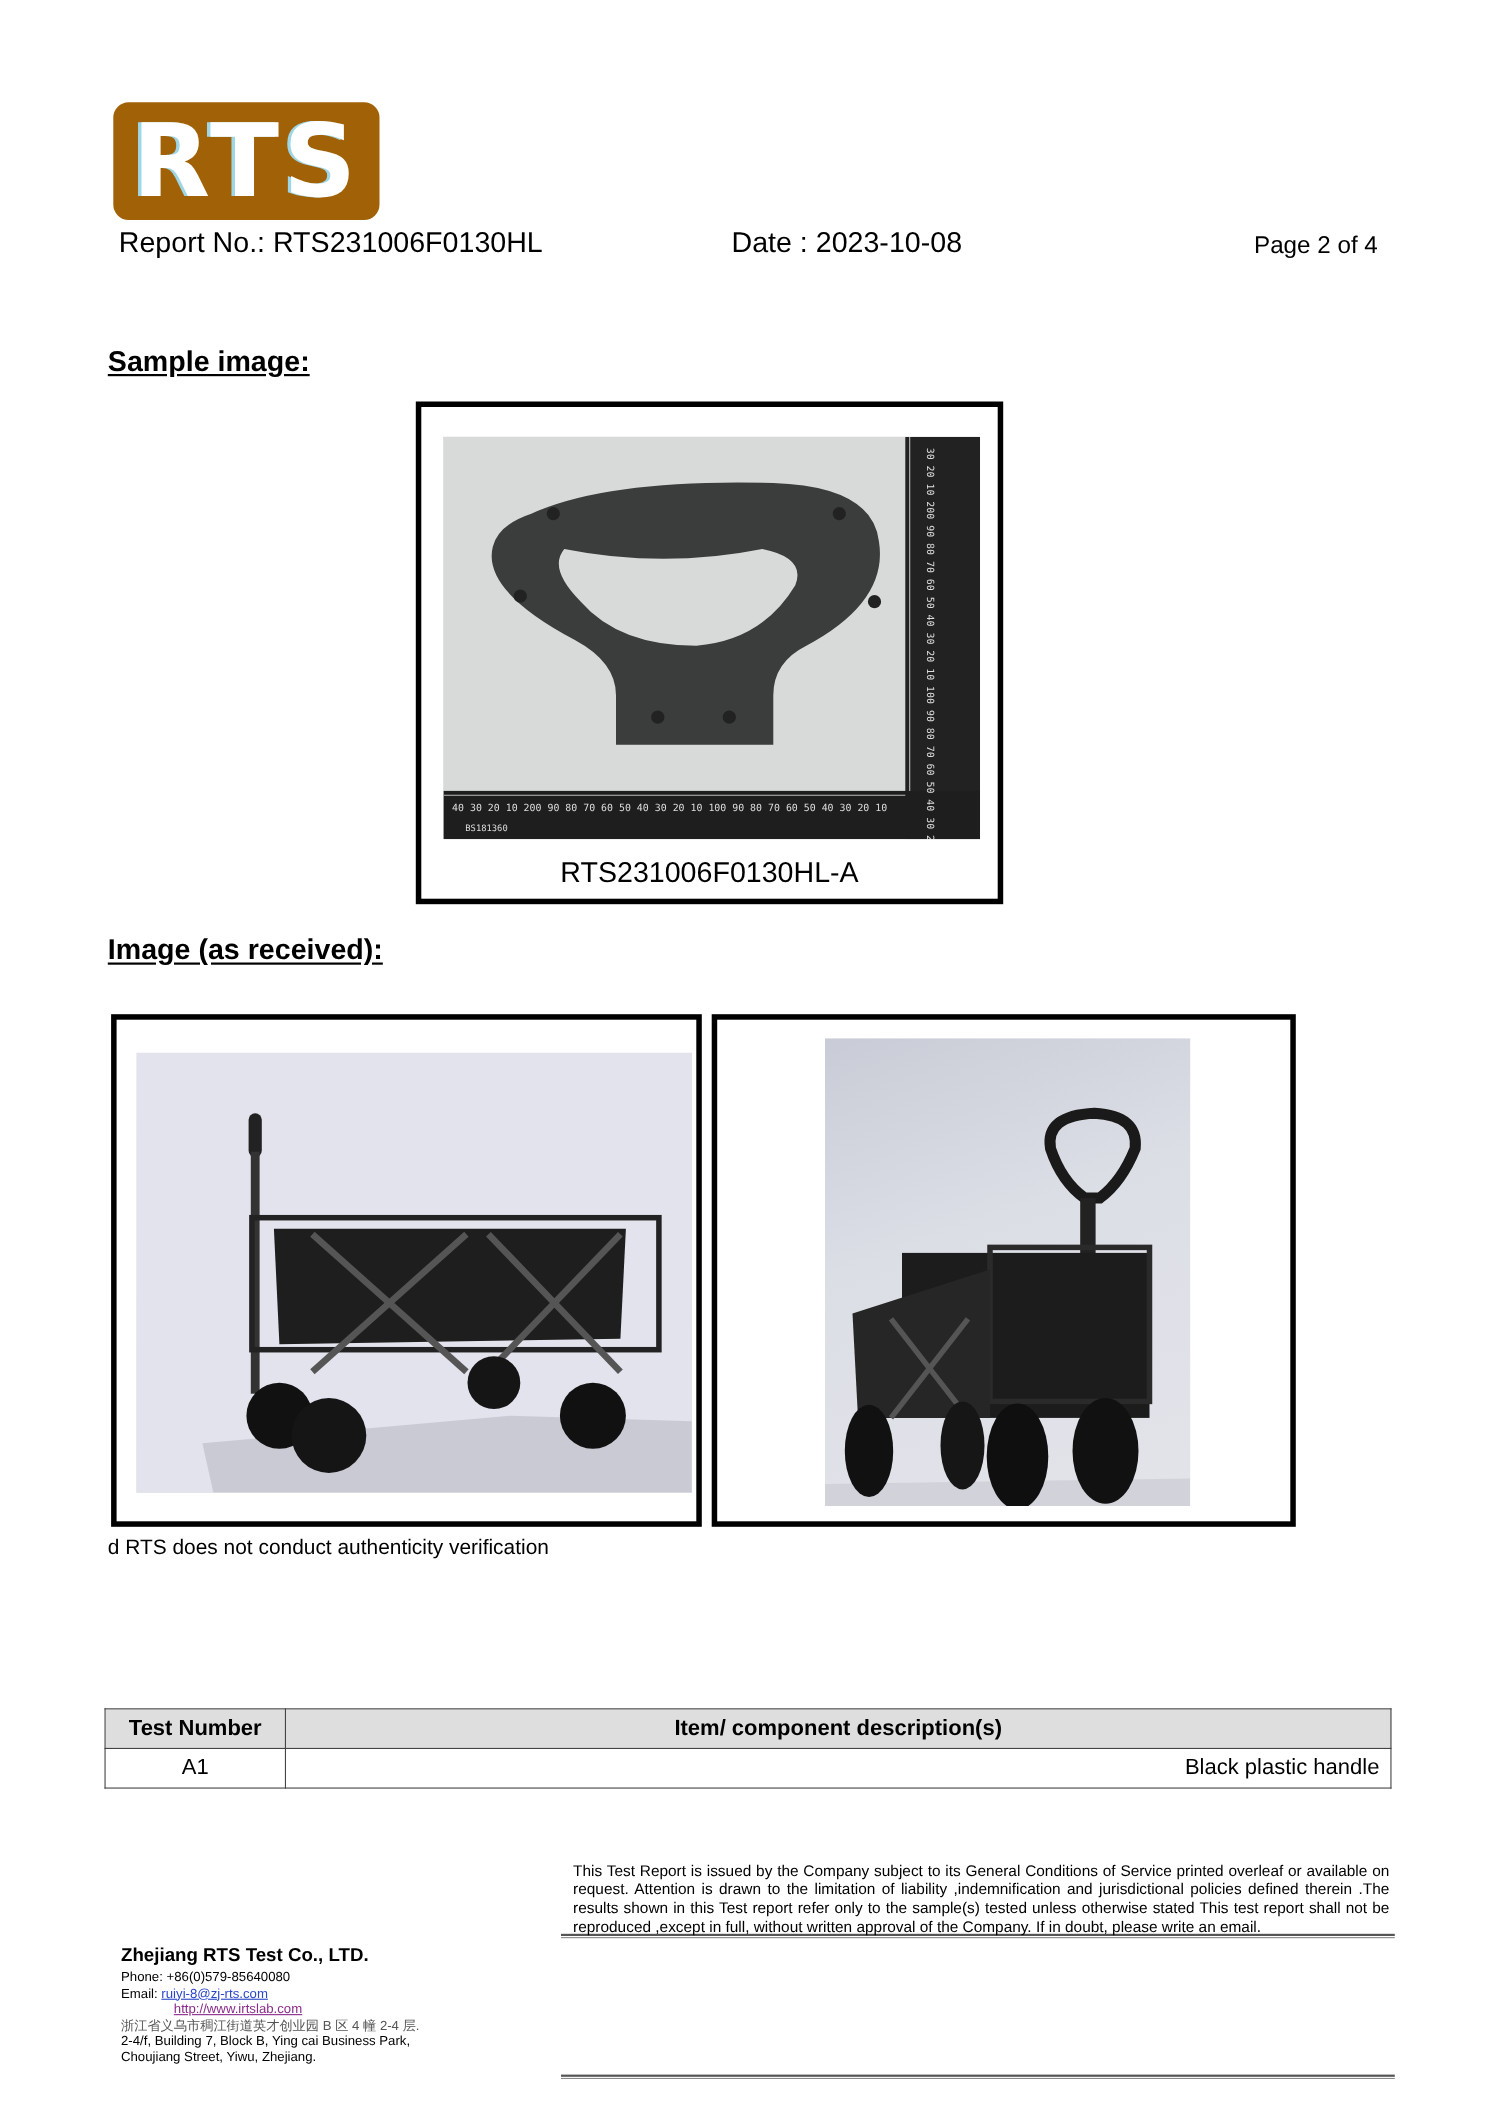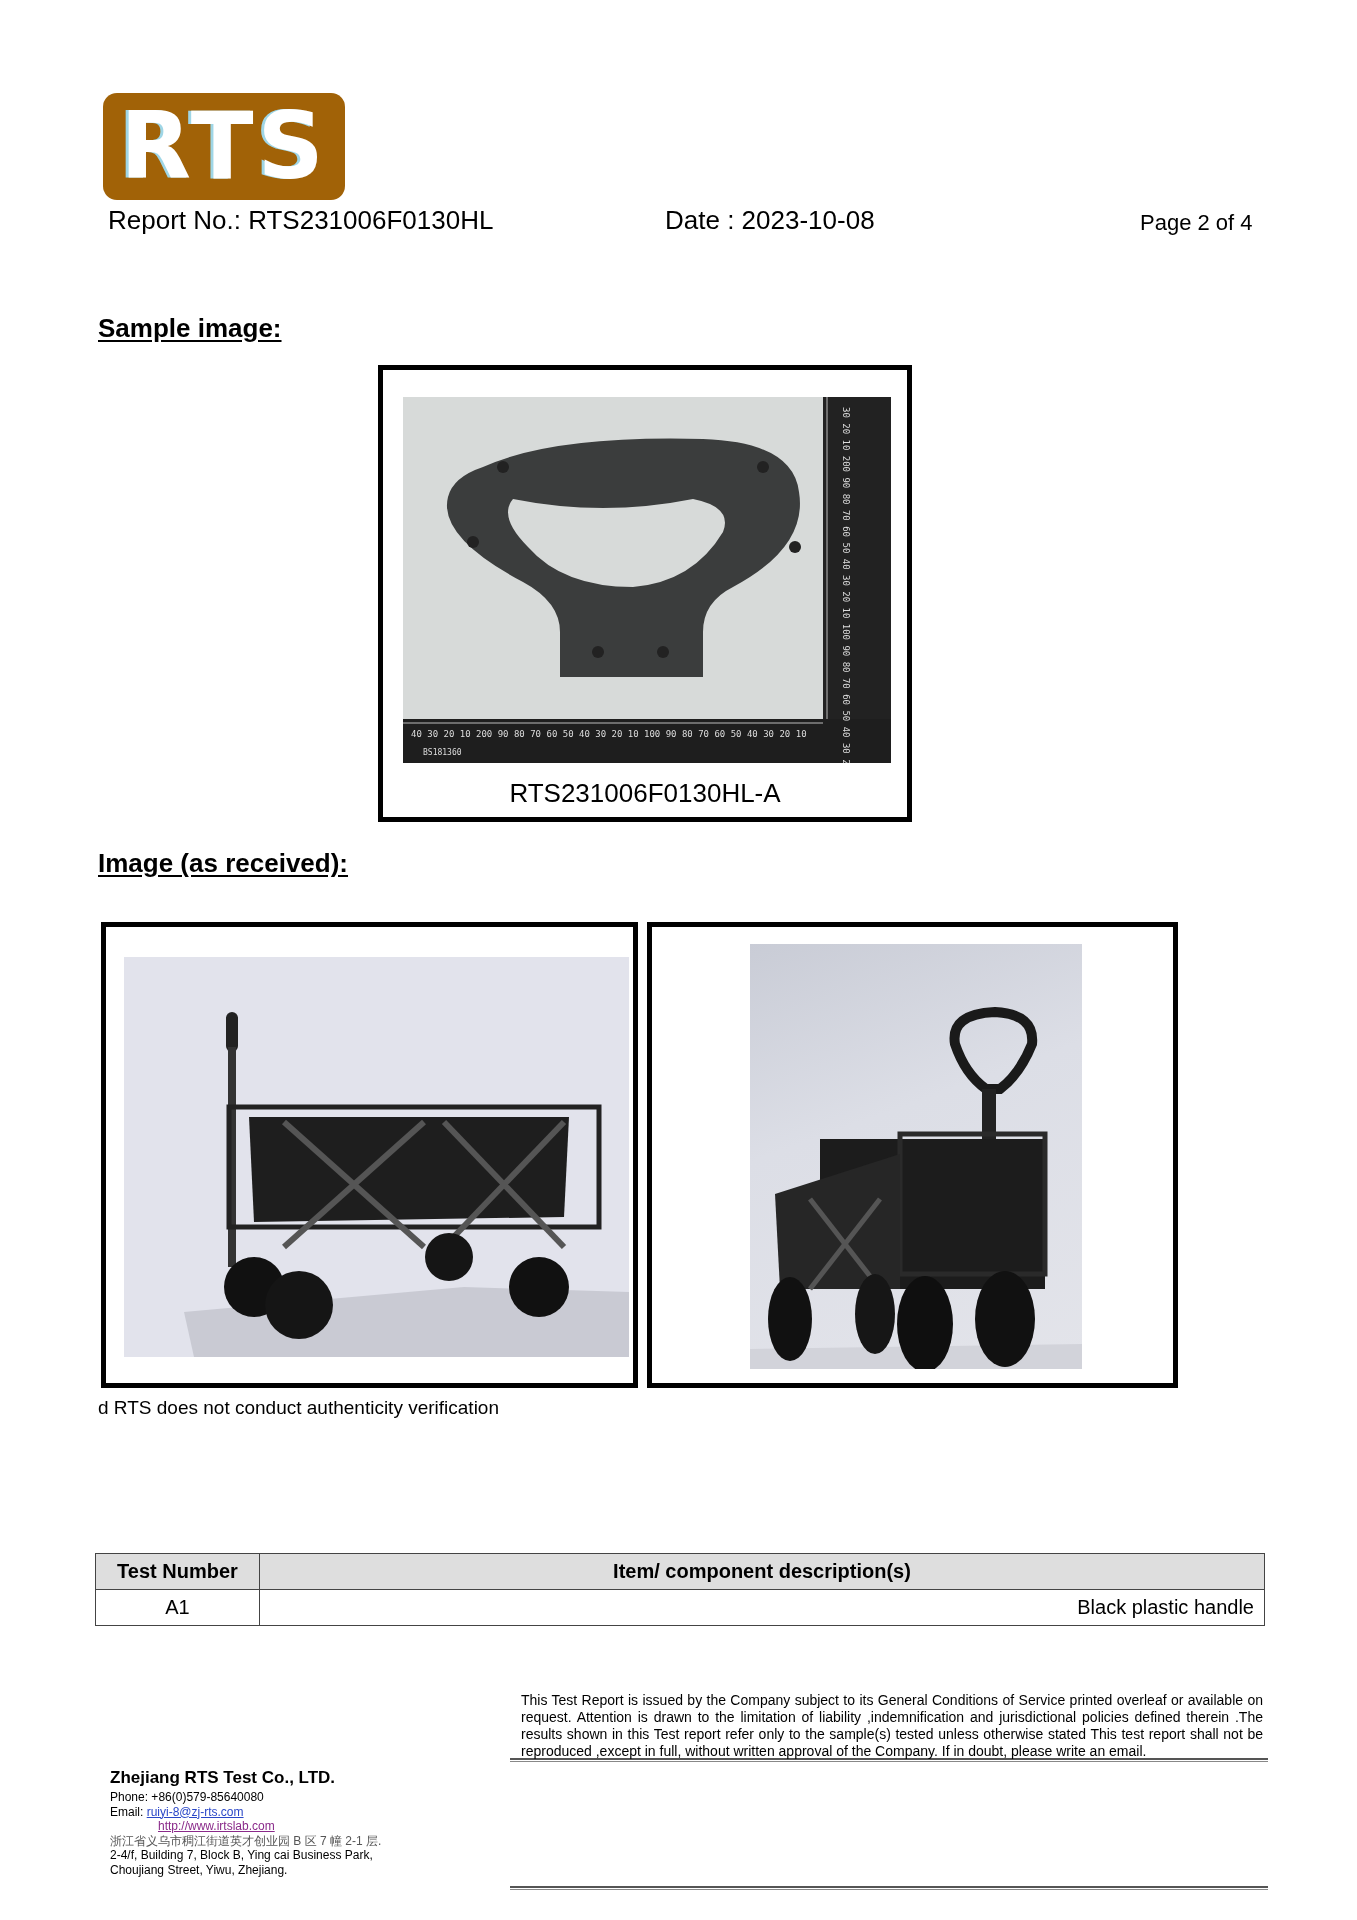--- a/index.html
+++ b/index.html
@@ -180,20 +180,20 @@
       <td class="c2">Black plastic handle</td>
     </tr>
   </tbody>
 </table>
 
 <div class="abs foot-co">Zhejiang RTS Test Co., LTD.</div>
 <div class="abs foot-lines">
   <div>Phone: +86(0)579-85640080</div>
   <div><span>Email: </span><a>ruiyi-8@zj-rts.com</a></div>
   <div><a class="visited">http://www.irtslab.com</a></div>
-  <div style="color:#555;">浙江省义乌市稠江街道英才创业园 B 区 7 幢 2-1 层.</div>
+  <div style="color:#555;">浙江省义乌市稠江街道英才创业园 B 区 4 幢 2-4 层.</div>
   <div>2-4/f, Building 7, Block B, Ying cai Business Park,</div>
   <div>Choujiang Street, Yiwu, Zhejiang.</div>
 </div>
 
 <div class="abs foot-rule" style="top:1758px;"></div>
 <div class="abs foot-disc">This Test Report is issued by the Company subject to its General Conditions of Service printed overleaf or available on request. Attention is drawn to the limitation of liability ,indemnification and jurisdictional policies defined therein .The results shown in this Test report refer only to the sample(s) tested unless otherwise stated This test report shall not be reproduced ,except in full, without written approval of the Company. If in doubt, please write an email.</div>
 <div class="abs foot-rule" style="top:1886px;"></div>
 
 </body></html>

